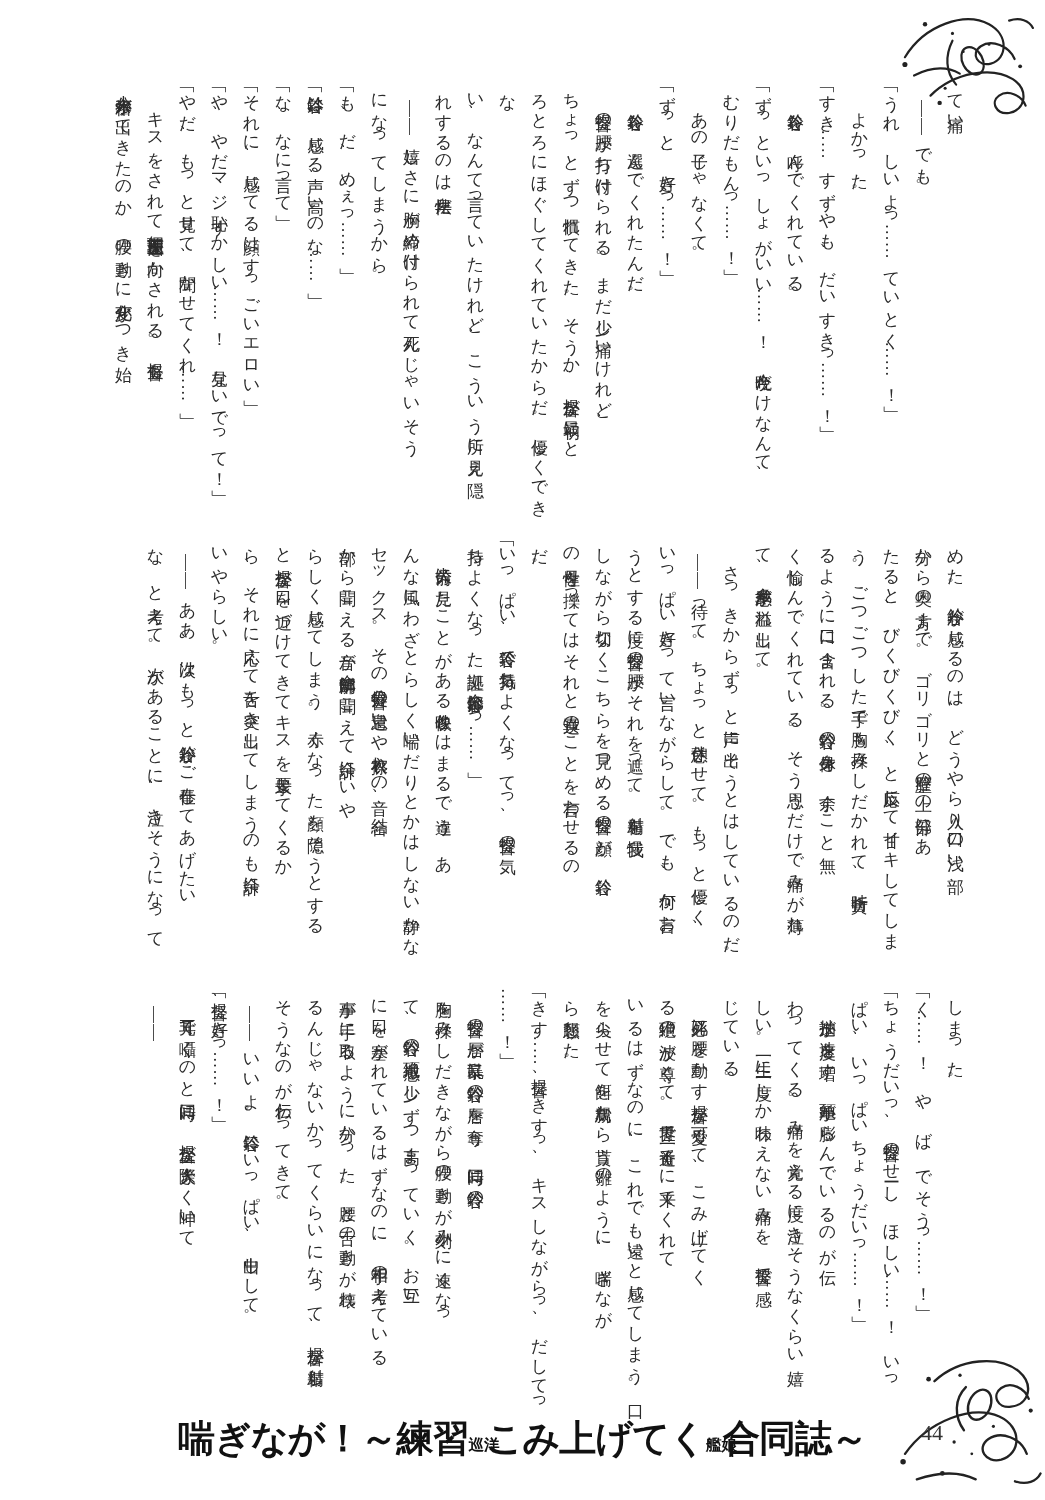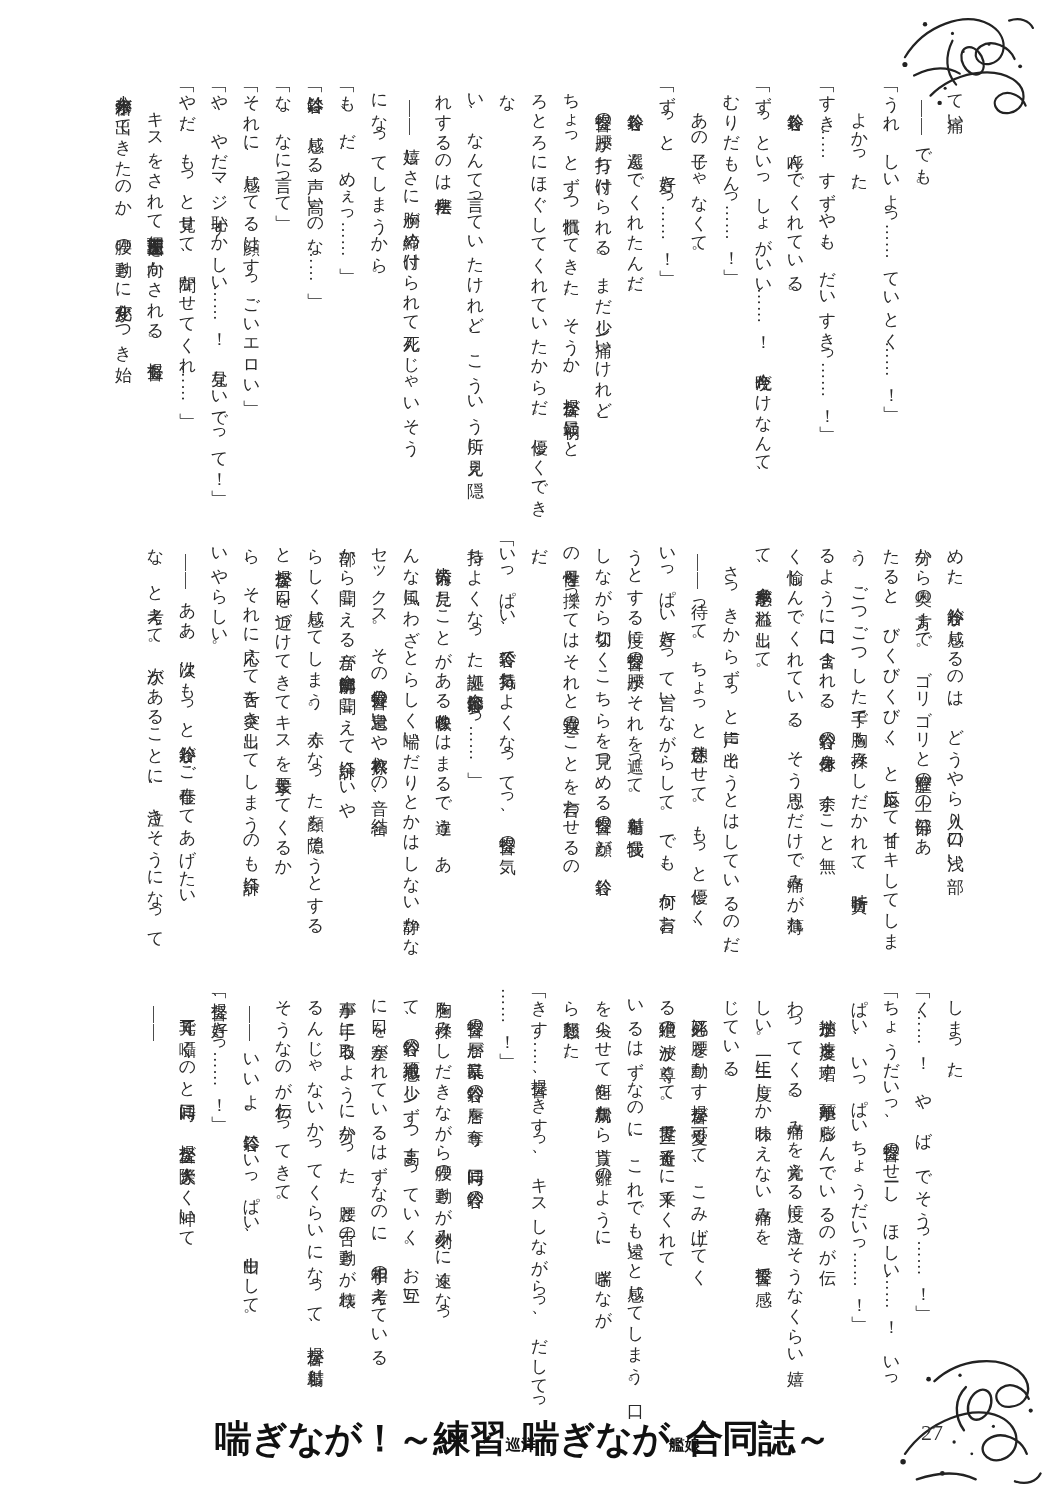--- a/index.html
+++ b/index.html
@@ -100,21 +100,21 @@
         <circle cx="52" cy="44" r="2.4"></circle>
       <circle cx="66" cy="140" r="2.4"></circle>
         <circle cx="84" cy="40" r="1.7"></circle>
       <circle cx="78" cy="108" r="1.7"></circle>
         <circle cx="156" cy="76" r="2.1"></circle>
       <circle cx="118" cy="92" r="1.6"></circle>
         <circle cx="96" cy="120" r="1.4"></circle>
     </g>
   </svg>
 
-  <div class="page-number">27</div>
+  <div class="page-number">44</div>
 
   <section class="band band-1">
       <p>て痛い。</p>
       <p>　――でも。</p>
       <p>「うれ、しいよっ……ていとく……！」</p>
       <p>　よかった。</p>
       <p>「すき……すずやも、だいすきっ……！」</p>
       <p>　鈴谷を、呼んでくれている。</p>
       <p>「ずっといっしょがいい……！　今晩だけなんて、</p>
       <p>むりだもんっ……！」</p>
@@ -188,16 +188,16 @@
       <p>事が手に取るように分かった。腰と舌の動きが壊れ</p>
       <p>るんじゃないかってくらいになって、提督が射精し</p>
       <p>そうなのが伝わってきて。</p>
       <p>　――いいよ。鈴谷にいっぱい、中出しして。</p>
       <p>「提督、好きっ……！」</p>
       <p>　耳元で囁くのと同時に、提督が一際大きく呻いて</p>
       <p>　――</p>
     </section>
 
   <div class="title">
-    <span>喘ぎなが！～練習</span><span class="stack">巡洋</span><span>喘ぎなが</span><span class="stack">艦娘</span><span>合同誌～</span>
+    <span>喘ぎなが！～練習</span><span class="stack">巡洋</span><span>こみ上げてく</span><span class="stack">艦娘</span><span>合同誌～</span>
   </div>
 
 </div>
 
 </body></html>

